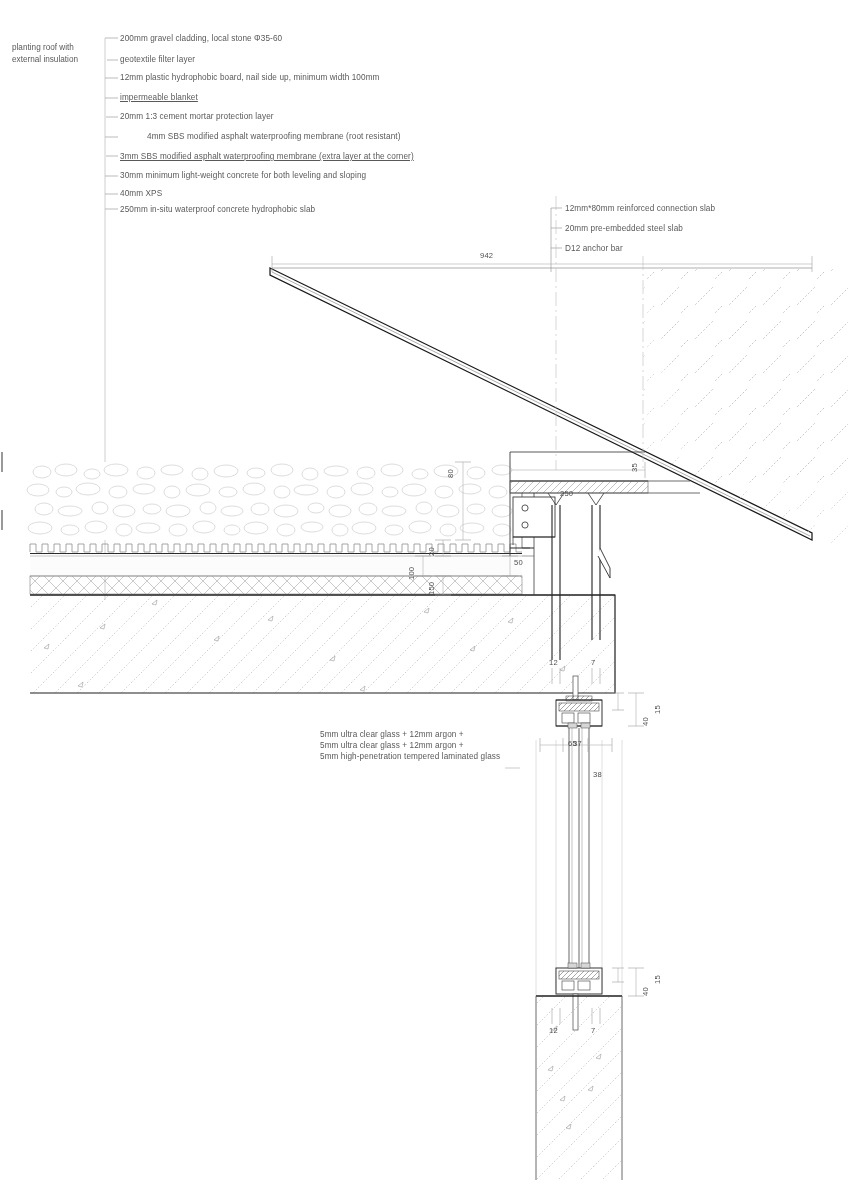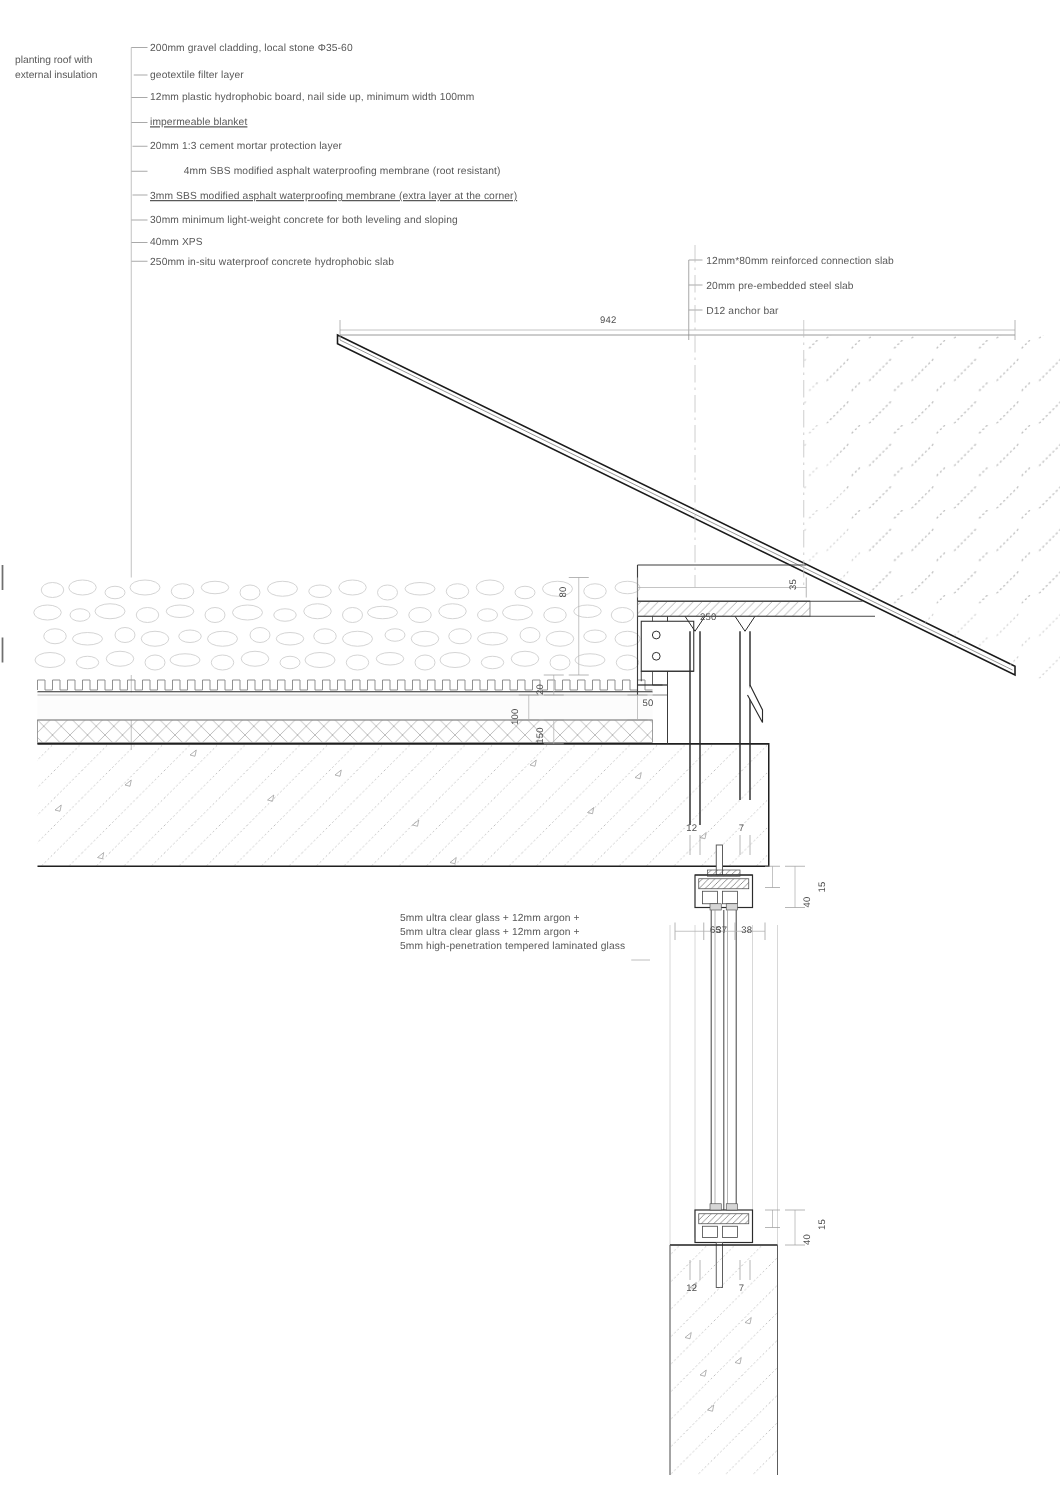--- a/index.html
+++ b/index.html
@@ -438,21 +438,21 @@
   <div class="dim" style="left:514px;top:558px;">50</div>
 
   <div class="dim" style="left:549px;top:658px;">12</div>
   <div class="dim" style="left:591px;top:658px;">7</div>
 
   <div class="dim rot" style="left:641px;top:726px;">40</div>
   <div class="dim rot" style="left:653px;top:714px;">15</div>
 
   <div class="dim" style="left:541px;top:739px;margin-left:32px;">37</div>
   <div class="dim" style="left:568px;top:739px;">65</div>
-  <div class="dim" style="left:593px;top:739px;">38</div>
+  <div class="dim" style="left:593px;top:770px;">38</div>
 
   <div class="dim rot" style="left:641px;top:996px;">40</div>
   <div class="dim rot" style="left:653px;top:984px;">15</div>
 
   <div class="dim" style="left:549px;top:1026px;">12</div>
   <div class="dim" style="left:591px;top:1026px;">7</div>
 
 </div>
 
 </body></html>

